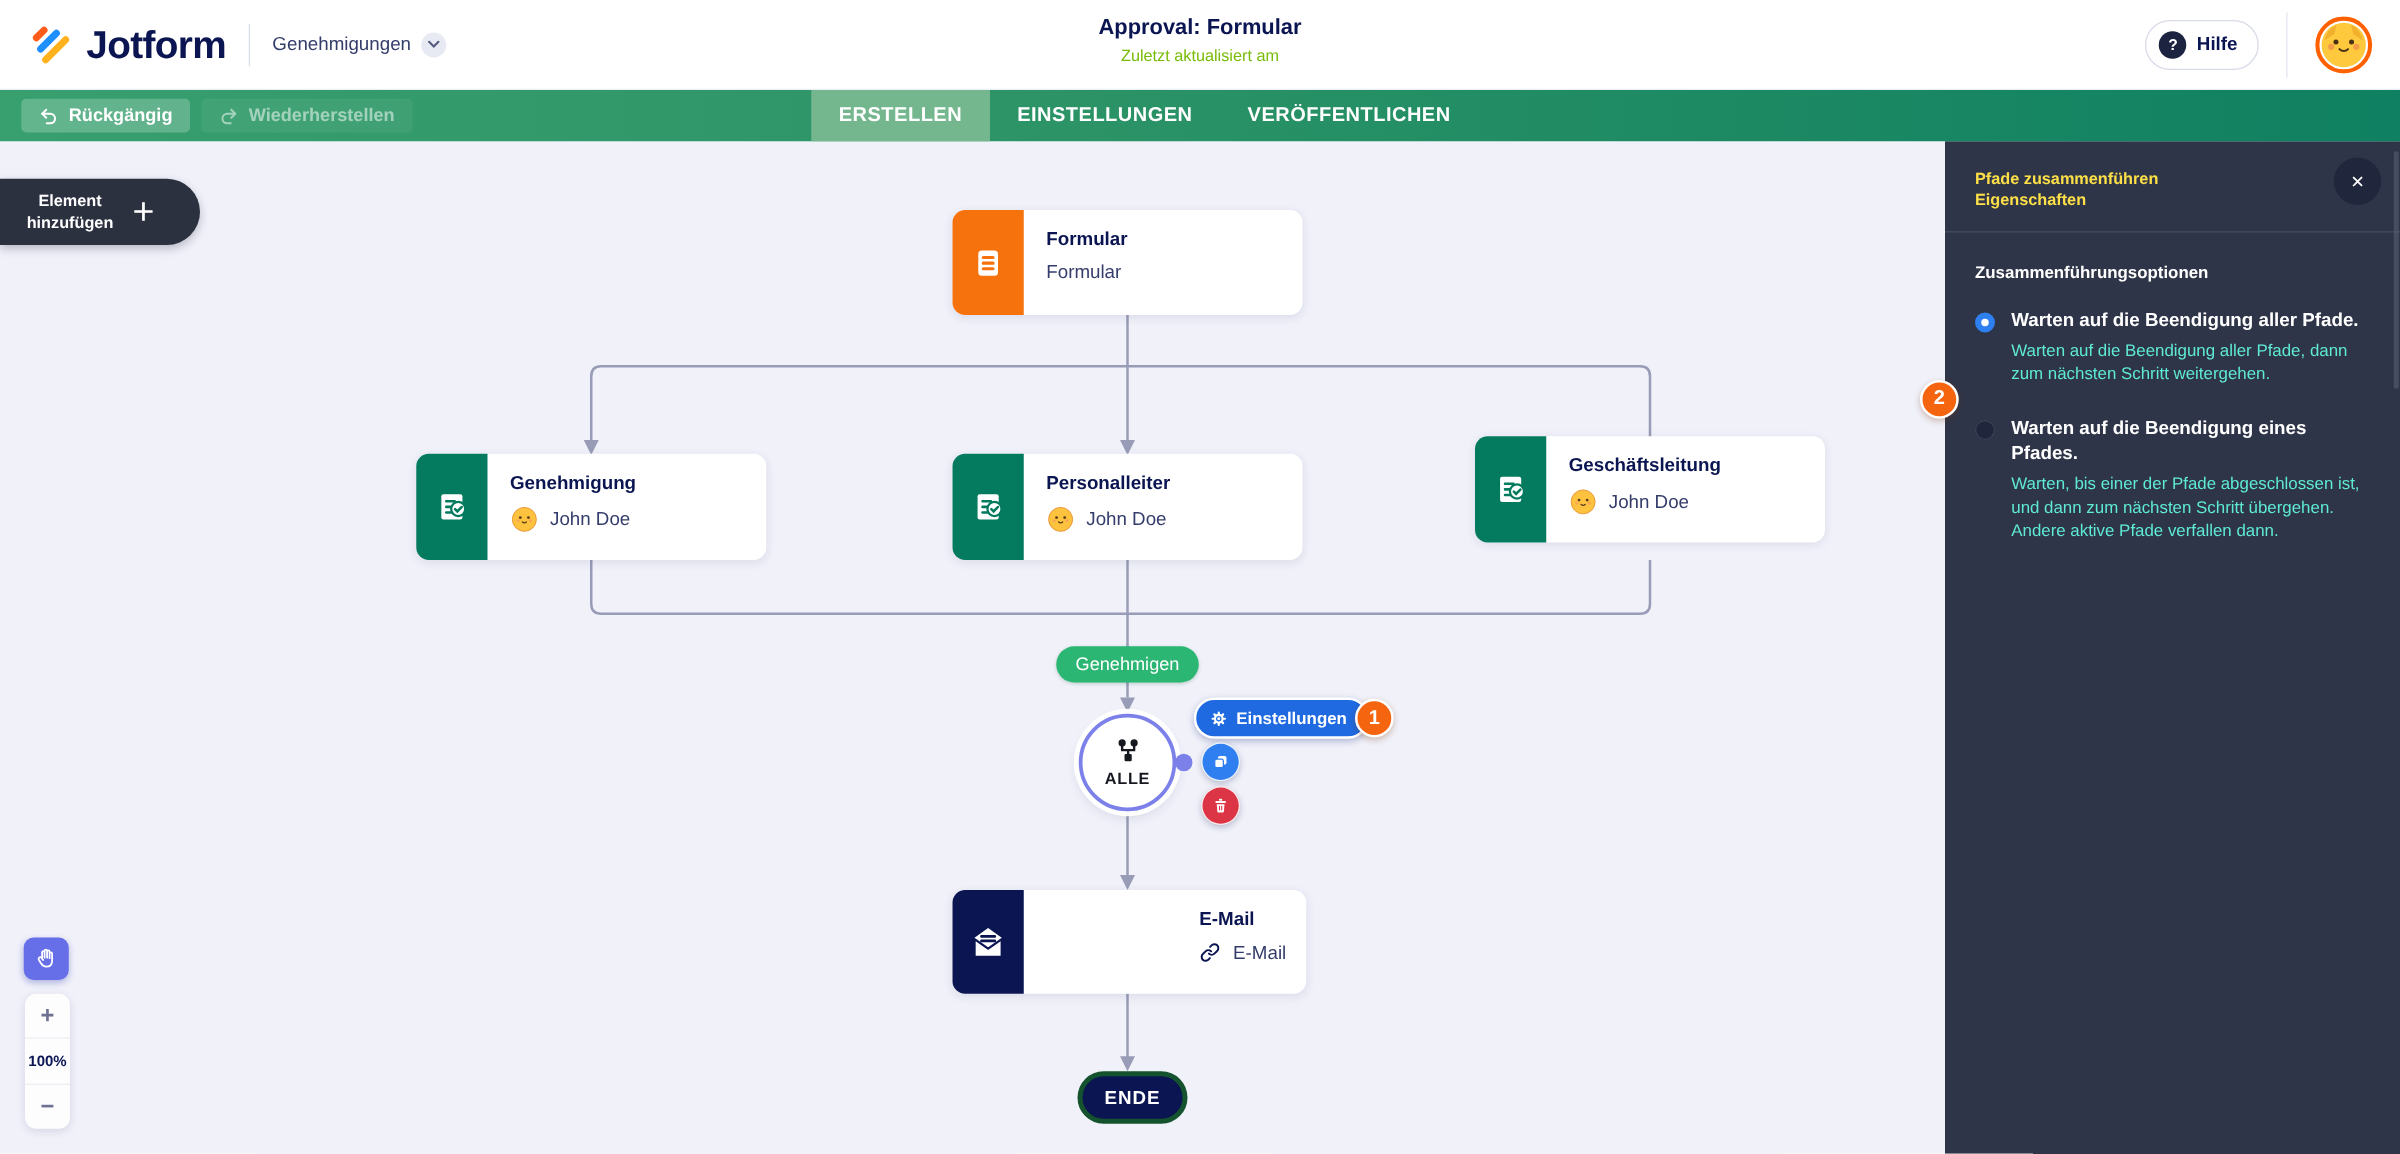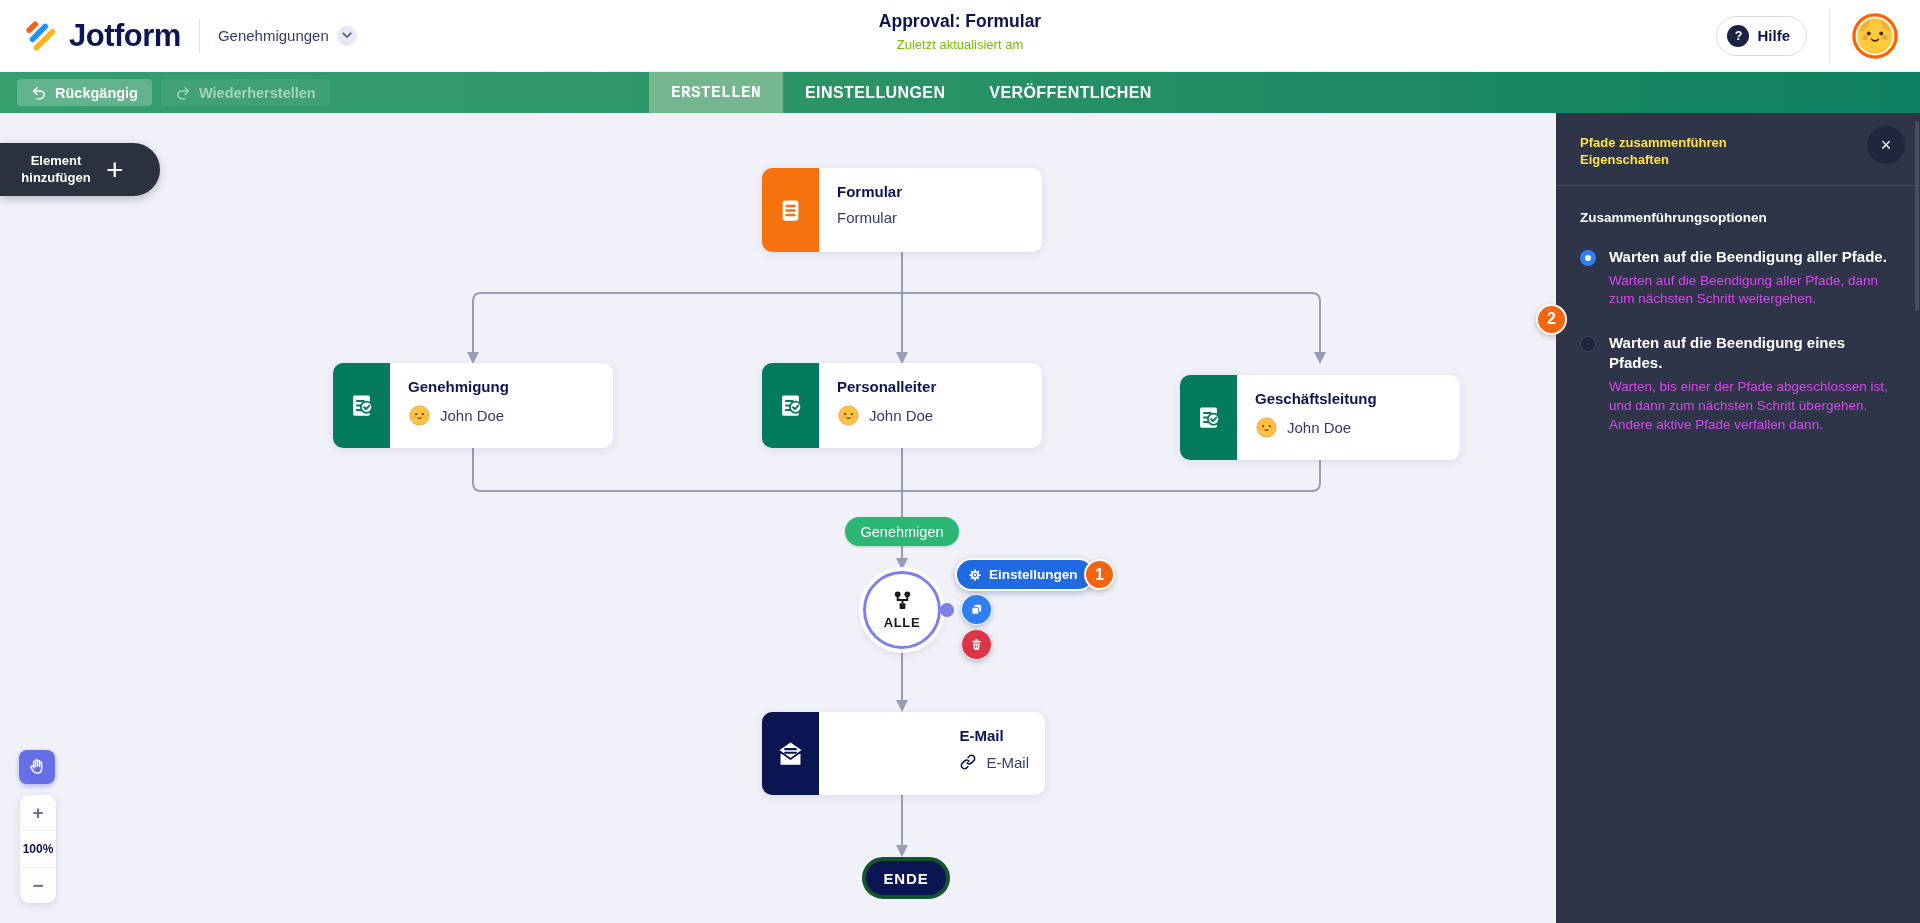--- a/index.html
+++ b/index.html
@@ -30,21 +30,21 @@
   .toolbar { position:absolute; top:72px; left:0; width:1920px; height:41px;
              background:linear-gradient(90deg,#38a06f 0%, #2b9366 45%, #0f8061 100%); z-index:29; }
   .undo-group { position:absolute; left:17px; top:7px; display:flex; gap:9px; }
   .tb-btn { display:flex; align-items:center; gap:8px; height:27px; padding:0 14px; border-radius:4px;
             color:#fff; font-size:14.5px; font-weight:bold; cursor:pointer; }
   .tb-undo { background:rgba(255,255,255,0.22); }
   .tb-redo { background:rgba(255,255,255,0.10); opacity:0.55; }
   .tabs { position:absolute; left:649px; top:0; height:41px; display:flex; }
   .tab { height:41px; display:flex; align-items:center; padding:0 22px; color:#fff; font-size:16px;
          font-weight:bold; letter-spacing:0.4px; cursor:pointer; }
-  .tab.active { background:#74b78e;font-family:Liberation Mono, monospace; }
+  .tab.active { background:#74b78e; }
 
   
   .canvas { position:absolute; top:113px; left:0; width:1920px; height:810px; background:#f0f1f9; overflow:hidden;padding-left:38px; }
   .connectors { position:absolute; left:0; top:0; z-index:1; }
 
   .add-element { position:absolute; left:0; top:30px; width:160px; height:53px; background:#2b313f;
                  border-radius:0 28px 28px 0; display:flex; align-items:center; z-index:4;
                  box-shadow:0 3px 8px rgba(20,25,50,.25); cursor:pointer; }
   .add-element-label { width:104px; text-align:center; color:#fff; font-size:13px; font-weight:bold; line-height:1.25; padding-left:8px; }
   .add-plus { color:#fff; font-size:30px; font-weight:300; line-height:1; margin-left:2px; }
@@ -108,21 +108,21 @@
                  background:#20263c; color:#fff; font-size:18px; display:flex; align-items:center;
                  justify-content:center; cursor:pointer; }
   .panel-body { position:relative; padding:24px 24px 0 24px; }
   .section-title { color:#fff; font-size:13.5px; font-weight:bold; margin-bottom:22px; }
   .option-row { display:flex; gap:13px; margin-bottom:24px; }
   .radio { width:16px; height:16px; border-radius:50%; flex-shrink:0; margin-top:3px; position:relative; cursor:pointer; }
   .radio.sel { background:#2e7ff0; }
   .radio.sel::after { content:""; position:absolute; left:5px; top:5px; width:6px; height:6px; border-radius:50%; background:#fff; }
   .radio.unsel { background:#20263c; box-shadow:inset 0 0 0 1px #3c4258; }
   .option-label { color:#fff; font-size:15px; font-weight:bold; line-height:1.32; margin-bottom:5px; }
-  .option-desc { color:#d946ef; font-size:13.5px; line-height:1.4; }
+  .option-desc { color:#5eead4; font-size:13.5px; line-height:1.4; }
   .badge-two { left:-20px; top:118px; }
   .panel-scroll { position:absolute; right:1px; top:8px; width:4px; height:190px; border-radius:2px;
                   background:#5a6076; opacity:0.55; }
 </style>
 </head>
 <body>
 
 <div class="page">
 
   <div class="header">
@@ -282,21 +282,21 @@
               <circle cx="15.4" cy="10.5" r="1.2" fill="#5b3d1e"></circle>
             <path d="M10.3 14.2c1 .9 2.4.9 3.4 0" stroke="#5b3d1e" stroke-width="1.1" fill="none" stroke-linecap="round"></path>
             <circle cx="6.8" cy="13" r="1.4" fill="#f59e5b" opacity=".75"></circle>
               <circle cx="17.2" cy="13" r="1.4" fill="#f59e5b" opacity=".75"></circle>
           </svg>
           <span>John Doe</span>
         </div>
       </div>
     </div>
 
-    <div class="node" style="left:1180px; top:262px;">
+    <div class="node" style="left:1180px; top:236px;">
       <div class="node-icon ic-teal">
         <svg width="27" height="27" viewBox="0 0 24 24">
           <path fill="#fff" d="M6 3h12a1.5 1.5 0 0 1 1.5 1.5v15A1.5 1.5 0 0 1 18 21H6a1.5 1.5 0 0 1-1.5-1.5v-15A1.5 1.5 0 0 1 6 3z"></path>
           <g stroke="#047a5e" stroke-width="1.8" stroke-linecap="round">
               <path d="M8 8h6M8 12h4M8 16h5"></path>
             </g>
           <circle cx="16.5" cy="13.5" r="5" fill="#fff" stroke="#047a5e" stroke-width="1.6"></circle>
           <path d="M14.3 13.6l1.6 1.6 3-3.1" stroke="#047a5e" stroke-width="1.8" fill="none" stroke-linecap="round"></path>
         </svg>
       </div>

